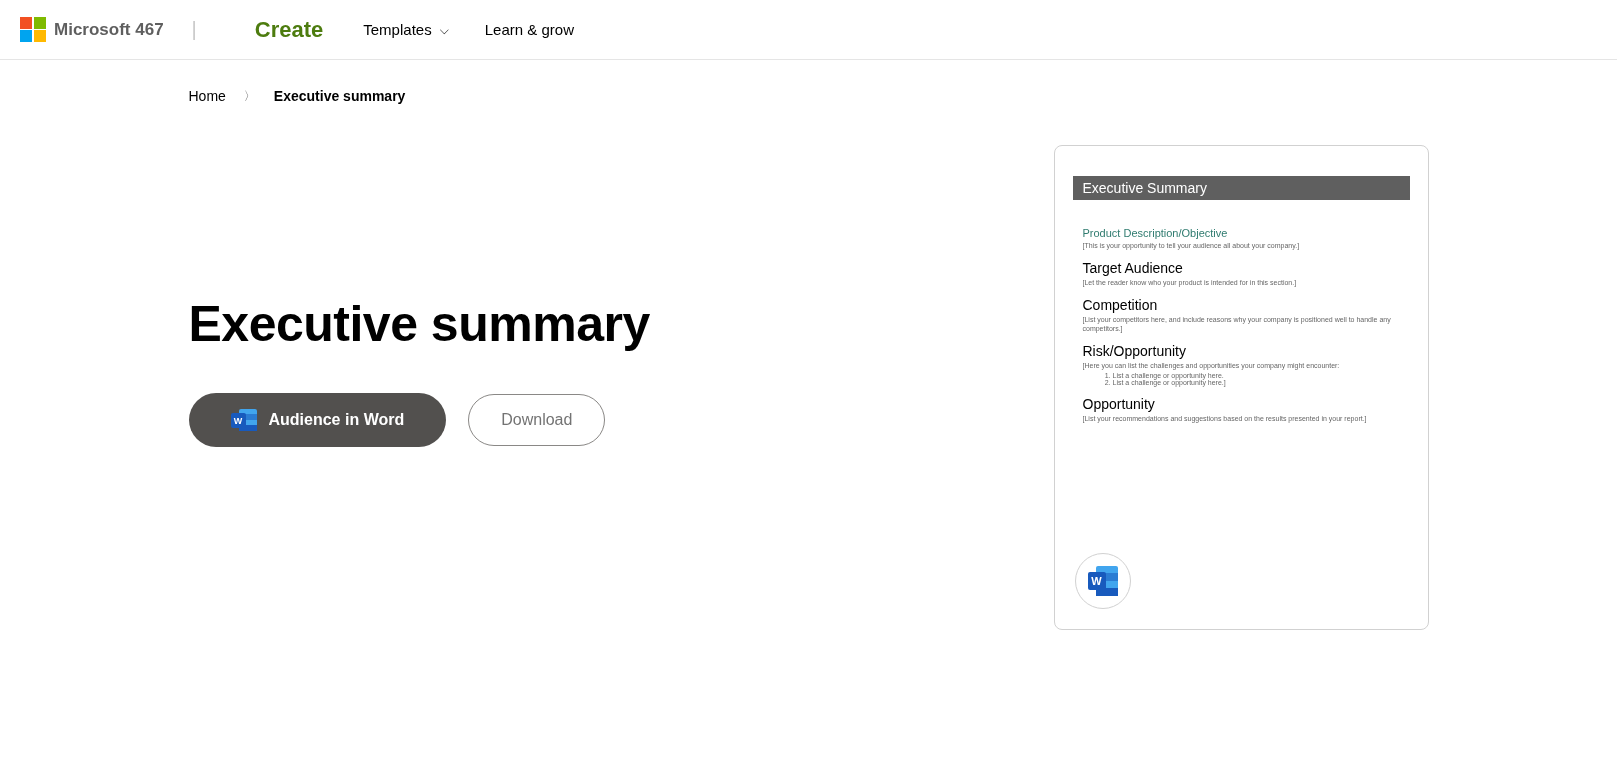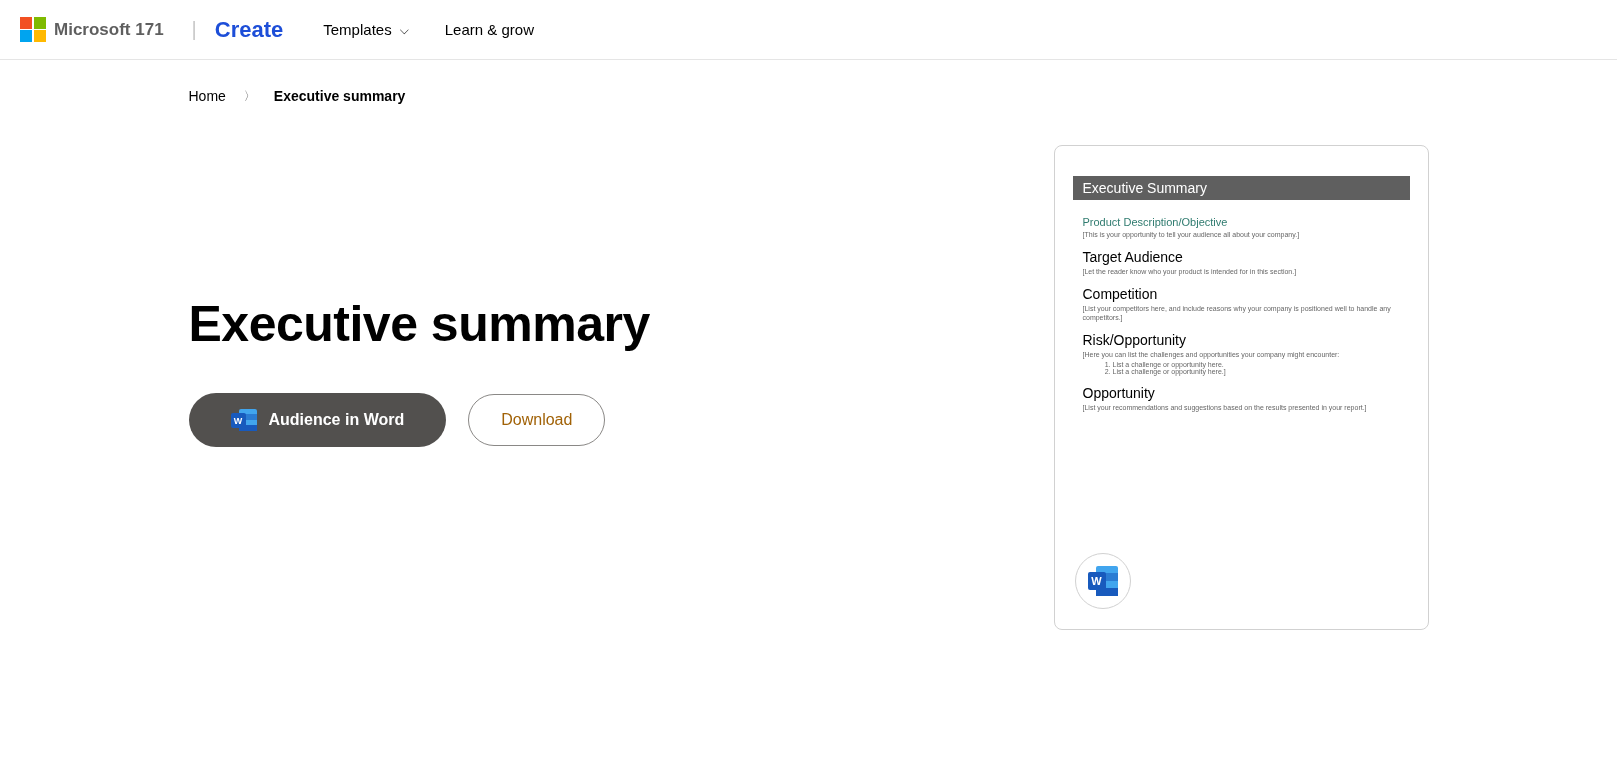--- a/index.html
+++ b/index.html
@@ -44,22 +44,23 @@
       color: #5f5f5f;
     }
     .divider {
       color: #c8c8c8;
       margin: 0 18px;
       font-size: 20px;
     }
     .create-link {
       font-size: 22px;
       font-weight: 600;
-      color: #1d4ed8;
-      cursor: pointer;
+      color: #4d7c0f;
+      cursor: pointer;
+      margin-left: 40px;
     }
     .nav-items {
       display: flex;
       align-items: center;
       gap: 36px;
       margin-left: 40px;
     }
     .nav-link {
       font-size: 15px;
       color: #000;
@@ -181,21 +182,21 @@
       font-family: Arial,sans-serif;
     }
     .secondary-btn {
       background: #fff;
       border: 1px solid #8a8886;
       border-radius: 30px;
       padding: 16px 32px;
       font-size: 16px;
       font-weight: 400;
       cursor: pointer;
-      color: #a16207;
+      color: #737373;
     }
     .preview-card {
       width: 375px;
       border: 1px solid #d1d1d1;
       border-radius: 8px;
       padding: 18px;
       position: relative;
       min-height: 485px;
     }
     .doc-preview {
@@ -209,21 +210,21 @@
     }
     .doc-title-bar {
       background: #5f5f5f;
       color: #fff;
       font-size: 14px;
       padding: 4px 10px;
       margin-top: 12px;
       font-weight: 400;
     }
     .doc-section {
-      padding: 16px 10px 0 10px;
+      padding: 27px 10px 0 10px;
     }
     .doc-h-teal {
       color: #2f7b6f;
       font-size: 11px;
       font-weight: 400;
     }
     .doc-h-black {
       color: #000;
       font-size: 14px;
       font-weight: 400;
@@ -301,21 +302,21 @@
 <body>
 
 <header class="header">
   <div class="ms-logo">
     <div class="ms-squares">
       <div class="sq sq-r"></div>
       <div class="sq sq-g"></div>
       <div class="sq sq-b"></div>
       <div class="sq sq-y"></div>
     </div>
-    <span class="ms-text">Microsoft 171</span>
+    <span class="ms-text">Microsoft 467</span>
   </div>
   <span class="divider">|</span>
   <span class="create-link">Create</span>
   <nav class="nav-items">
     <span class="nav-link">
       <span>Templates</span>
       <span class="chevron">⌵</span>
     </span>
     <span class="nav-link">Learn &amp; grow</span>
   </nav>

